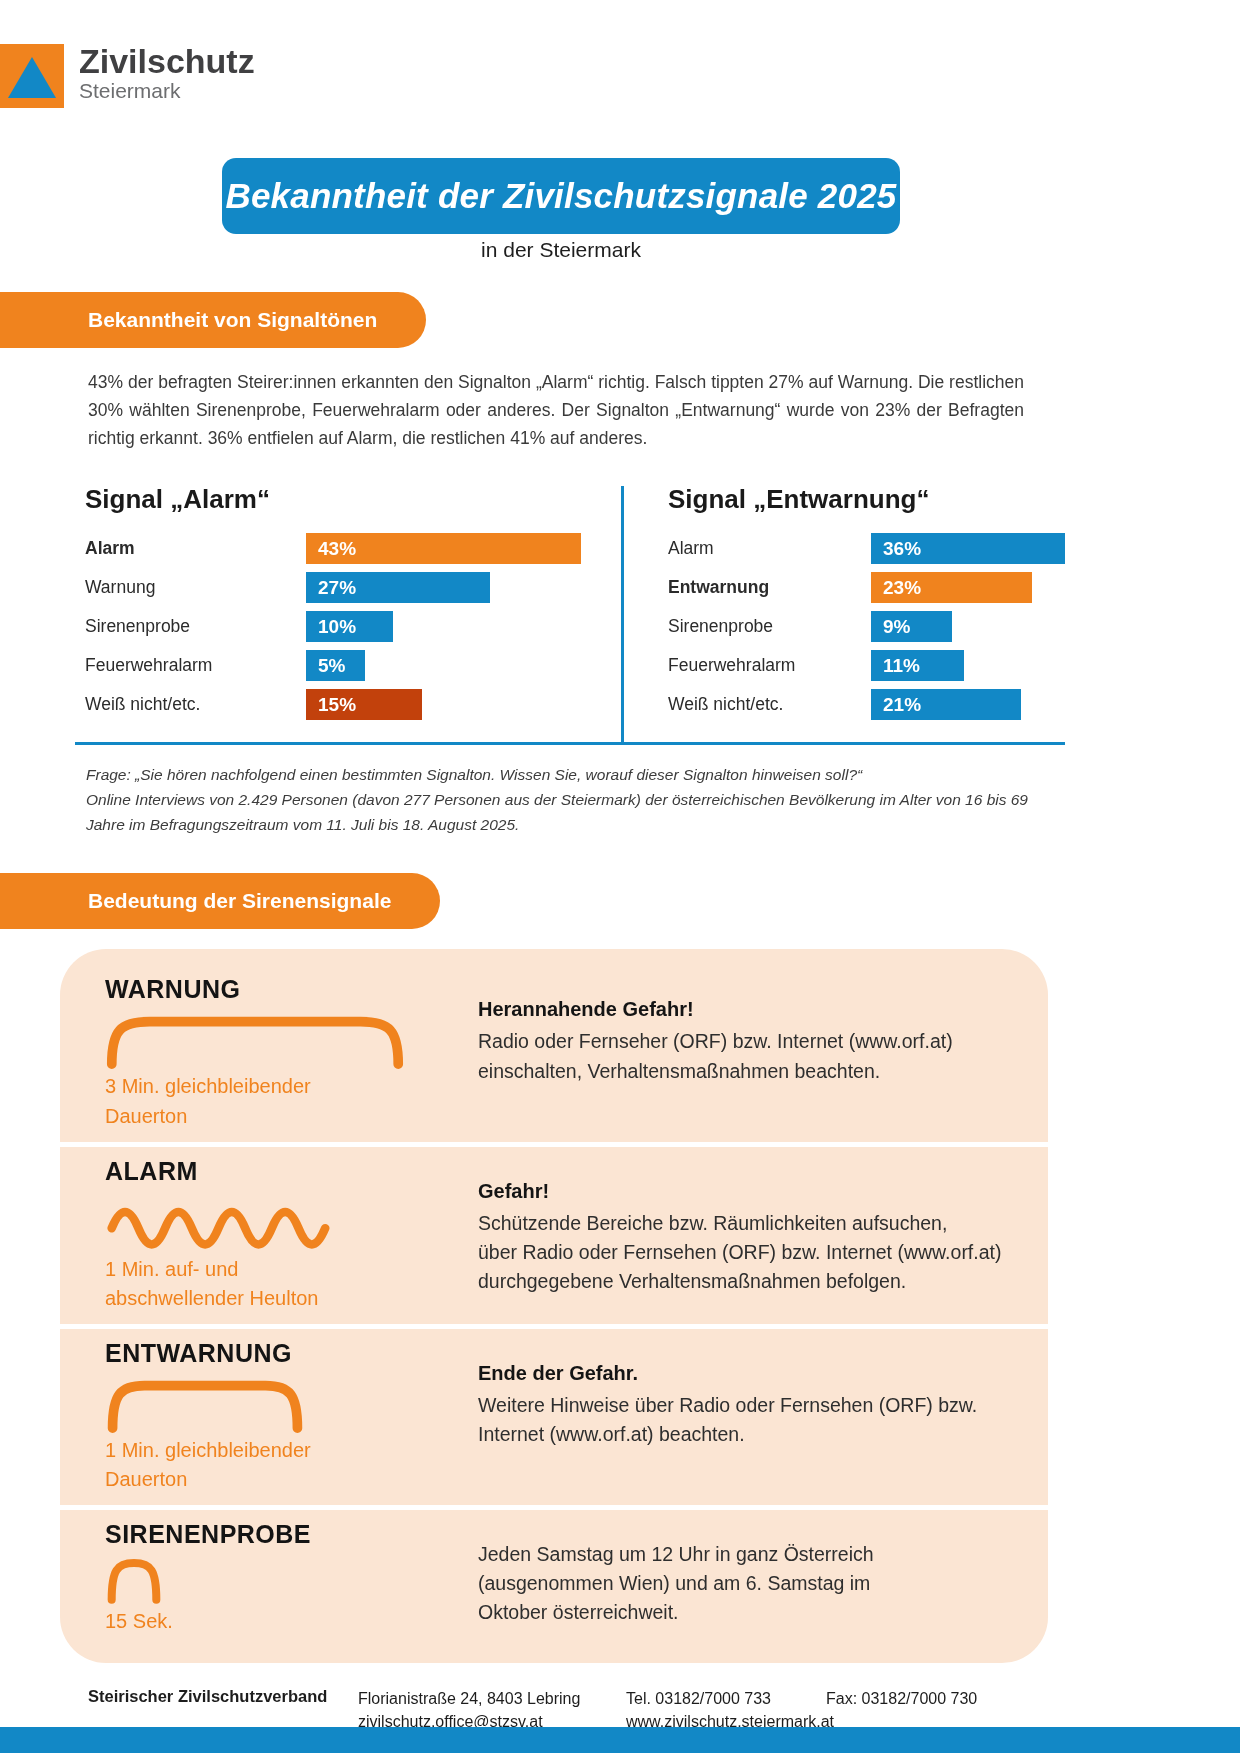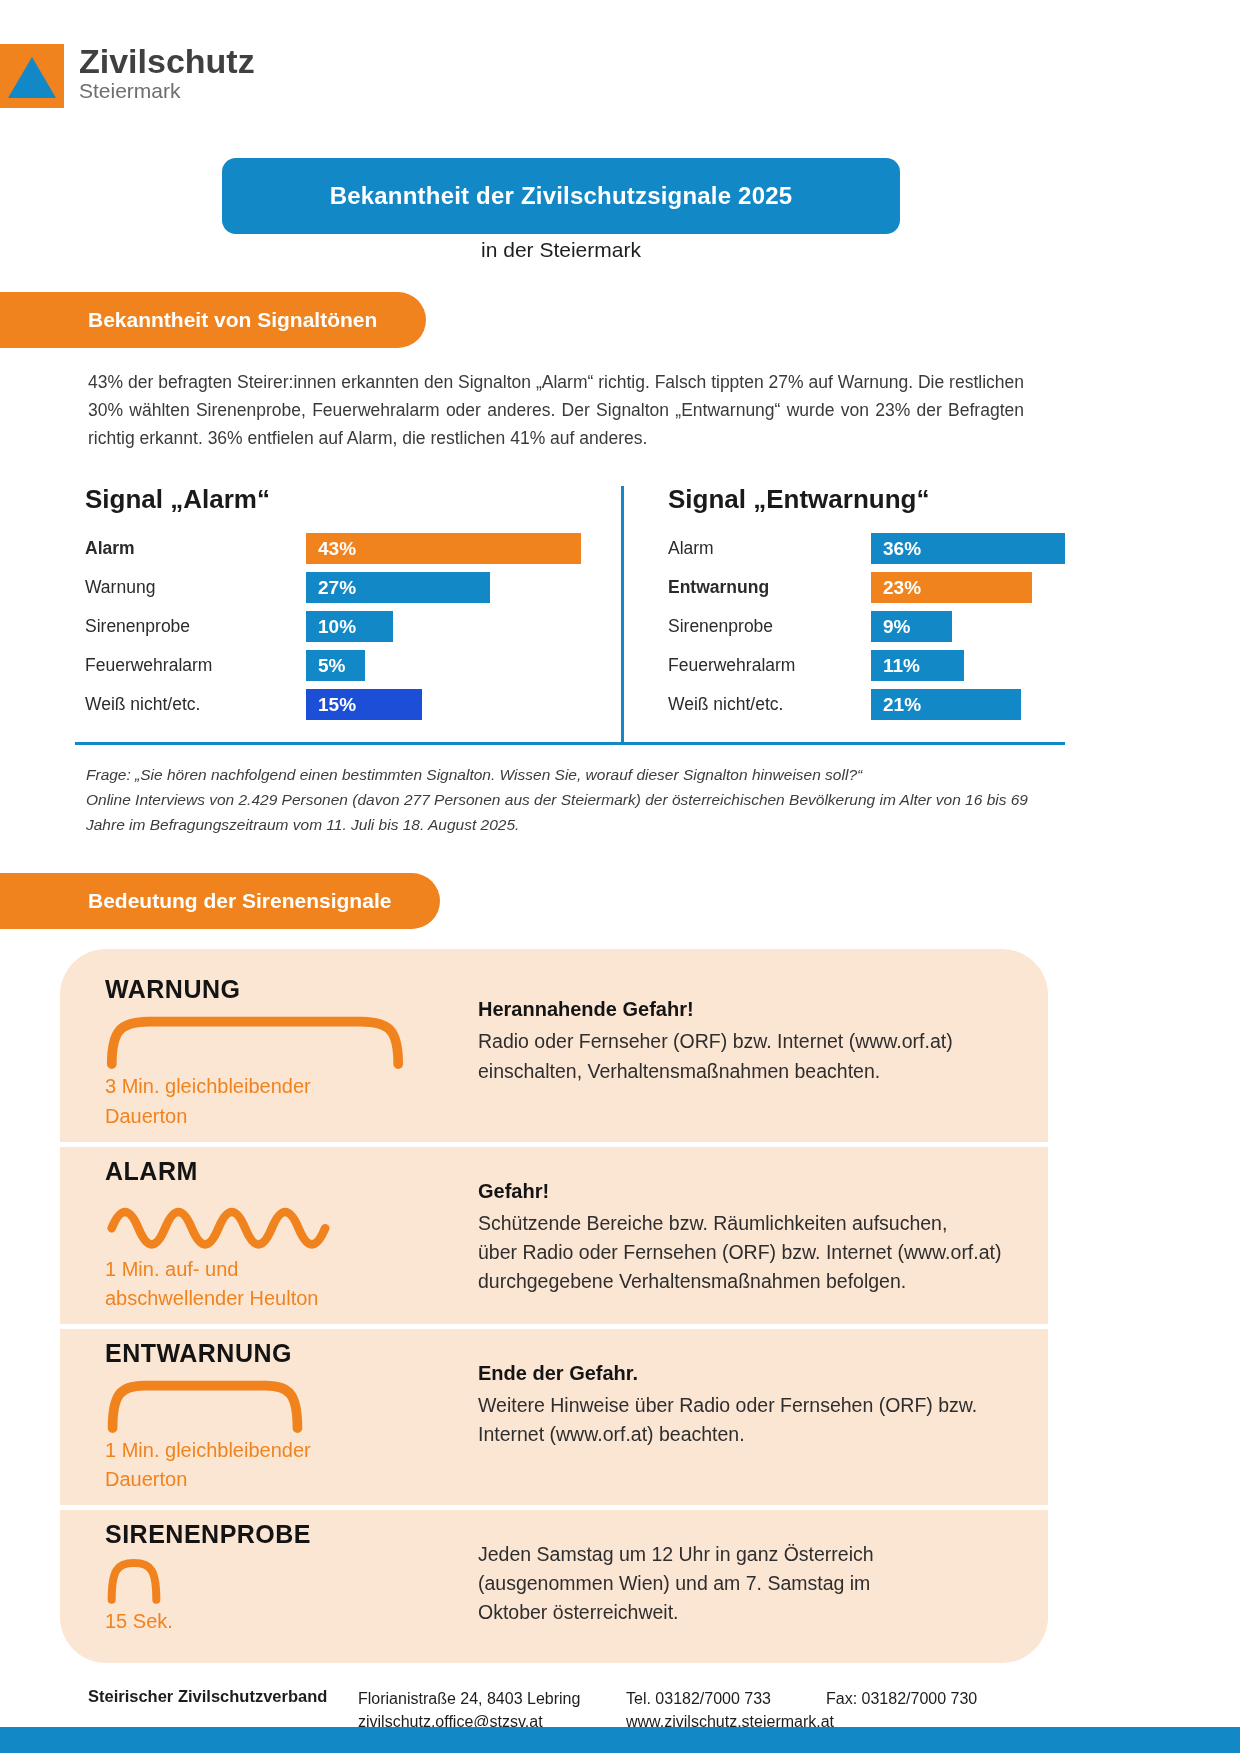--- a/index.html
+++ b/index.html
@@ -8,21 +8,21 @@
   
   .logo-row{display:flex;padding:44px 50px 0 0;}
   .logo{display:flex;gap:15px;}
   .logo-mark{width:64px;height:64px;background:#F0831E;display:flex;align-items:flex-end;justify-content:center;}
   .logo-tri{width:0;height:0;border-left:24px solid transparent;border-right:24px solid transparent;border-bottom:41px solid #1288C6;margin-bottom:10px;}
   .brand-name{font-size:34px;font-weight:bold;color:#404042;line-height:1.02;}
   .brand-region{font-size:21px;color:#6d6e70;}
 
   
   .title-banner{margin:50px 0 0 222px;width:678px;height:76px;background:#1288C6;border-radius:14px;display:flex;align-items:center;justify-content:center;}
-  .title-banner span{color:#fff;font-weight:bold;font-size:24px;letter-spacing:.2px;}
+  .title-banner span{color:#fff;font-weight:bold;font-size:35px;letter-spacing:.2px;font-style:italic;}
   .subtitle{margin:4px 0 0 222px;width:678px;text-align:center;font-size:21px;color:#1e1e1e;}
 
   
   .pill{box-sizing:border-box;background:#F0831E;border-radius:0 28px 28px 0;height:56px;display:flex;align-items:center;color:#fff;font-weight:bold;font-size:21px;padding-left:88px;}
   .pill1{margin-top:30px;width:426px;}
   .pill2{margin-top:36px;width:440px;}
 
   .intro{margin:20px 8px 0 88px;width:936px;font-size:17.5px;line-height:1.6;text-align:justify;color:#3a3a3a;}
 
   
@@ -111,21 +111,21 @@
           </div>
         </div>
         <div class="chart-row">
           <div class="chart-label">Feuerwehralarm</div>
           <div class="chart-bar" style="width:59px;background:#1288C6">
             <span class="chart-val">5%</span>
           </div>
         </div>
         <div class="chart-row">
           <div class="chart-label">Weiß nicht/etc.</div>
-          <div class="chart-bar" style="width:116px;background:#1d4ed8">
+          <div class="chart-bar" style="width:116px;background:#c2410c">
             <span class="chart-val">15%</span>
           </div>
         </div>
       </div>
       <div class="chart-col right">
         <h2 class="chart-title">Signal „Entwarnung“</h2>
         <div class="chart-row">
           <div class="chart-label">Alarm</div>
           <div class="chart-bar" style="width:235px;background:#1288C6">
             <span class="chart-val">36%</span>
@@ -220,21 +220,21 @@
       <div class="signal">
         <div>
           <div class="signal-name">SIRENENPROBE</div>
           <svg class="signal-icon" width="58" height="50" viewBox="0 0 64 56">
             <path d="M7 50 C7 17 13 9 32 9 C51 9 57 17 57 50" fill="none" stroke="#F0831E" stroke-width="9" stroke-linecap="round"></path>
           </svg>
           <div class="signal-caption">15 Sek.</div>
         </div>
         <div class="signal-right">
           <div class="signal-line">Jeden Samstag um 12 Uhr in ganz Österreich</div>
-          <div class="signal-line">(ausgenommen Wien) und am 7. Samstag im</div>
+          <div class="signal-line">(ausgenommen Wien) und am 6. Samstag im</div>
           <div class="signal-line">Oktober österreichweit.</div>
         </div>
       </div>
     </div>
 
   <div class="footer">
     <div class="f-org">Steirischer Zivilschutzverband</div>
     <div class="f-col f-col2">
       <div>Florianistraße 24, 8403 Lebring</div>
       <div>zivilschutz.office@stzsv.at</div>

